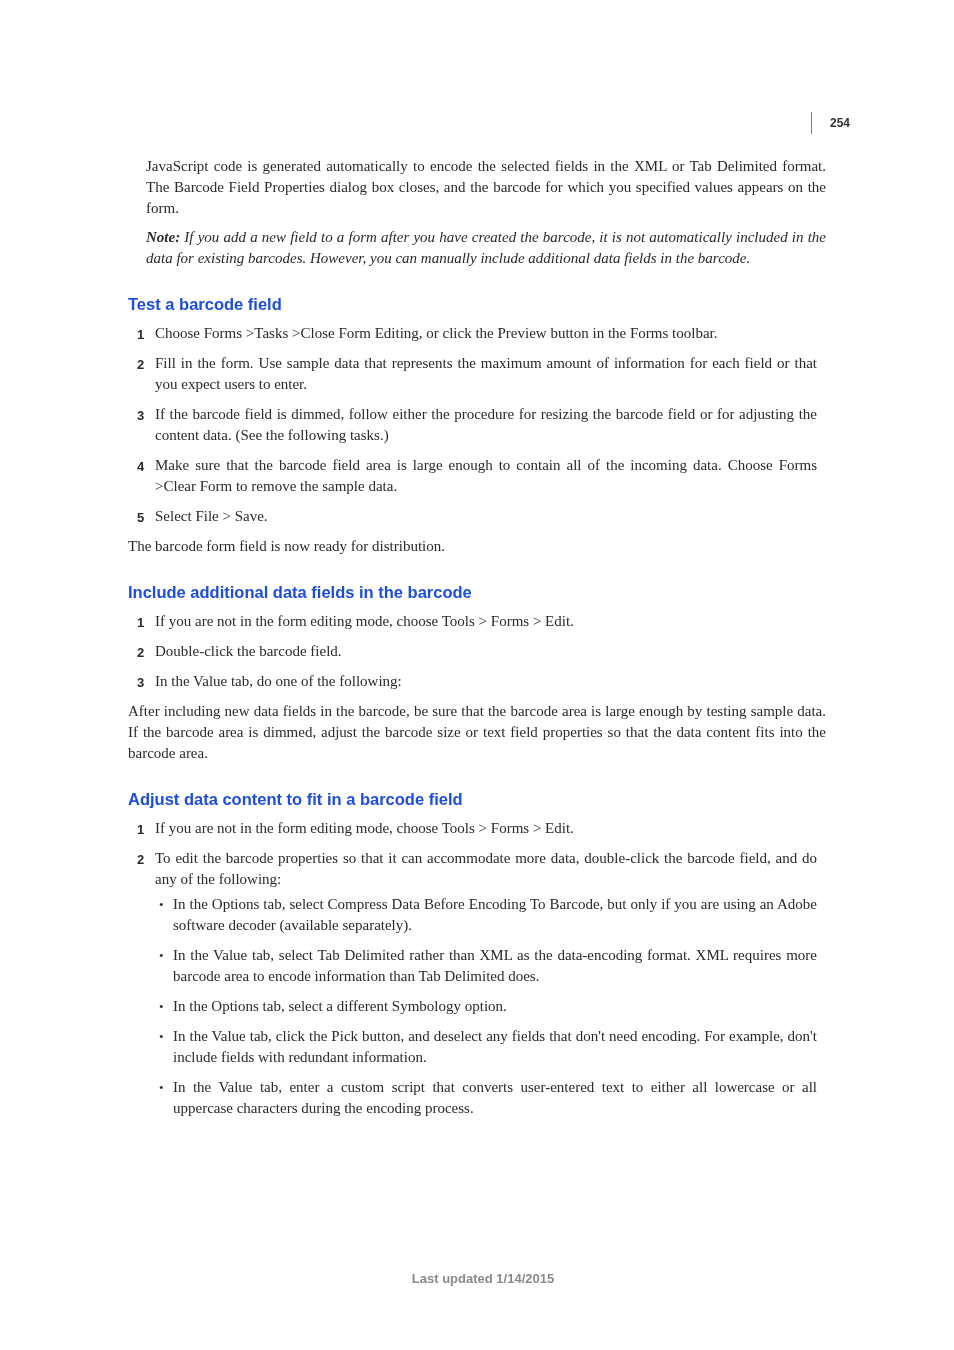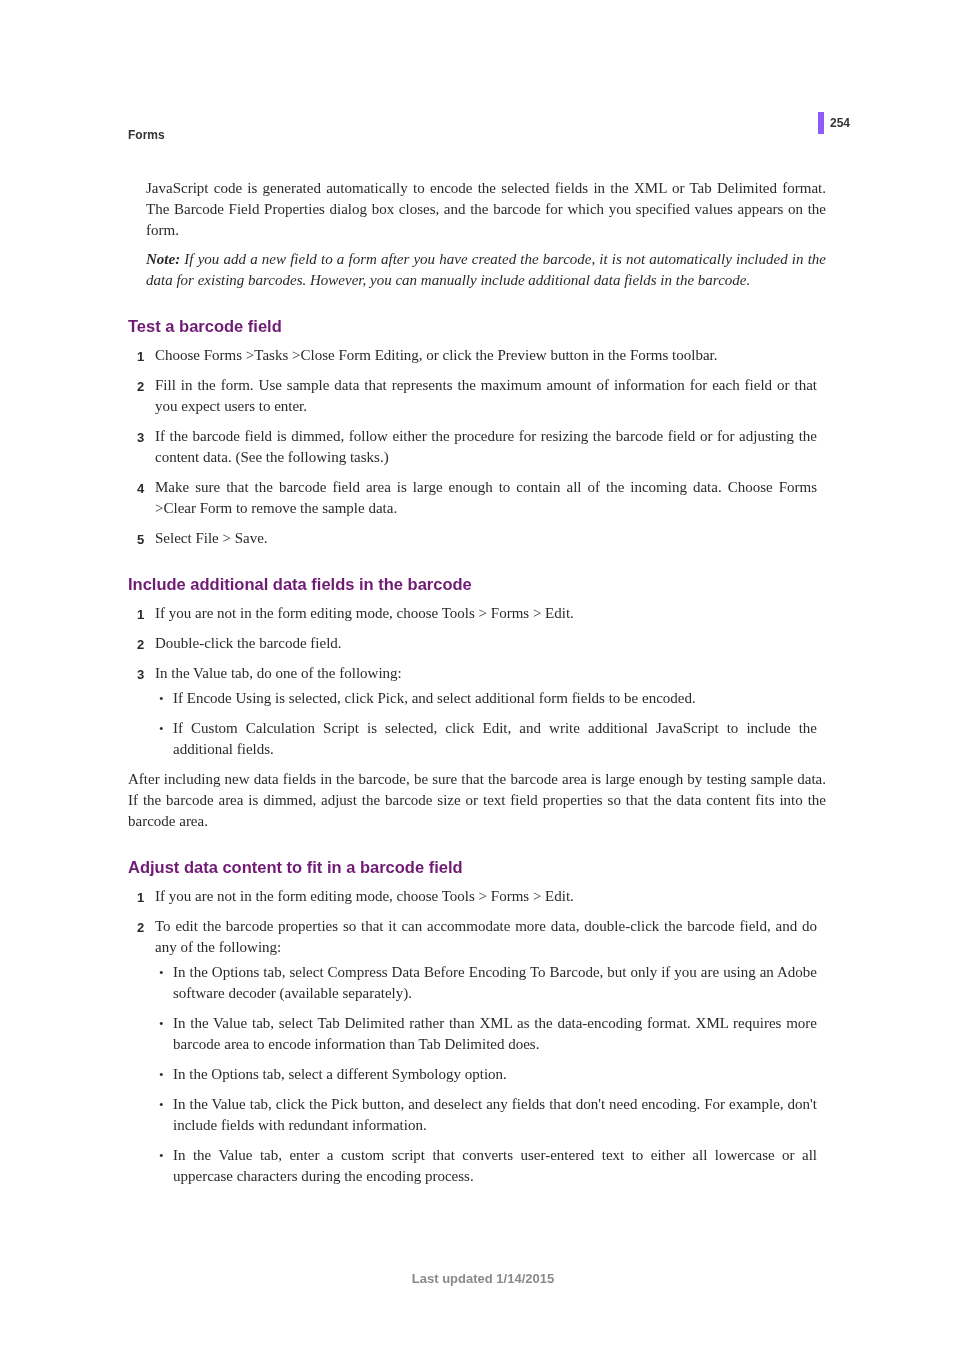--- a/index.html
+++ b/index.html
@@ -20,33 +20,34 @@
     padding: 128px 128px 0 128px;
   }
   .page-number {
     position: absolute;
     top: 112px;
     right: 104px;
     font-family: "Myriad Pro", "Segoe UI", Arial, sans-serif;
     font-weight: 700;
     font-size: 12px;
     color: #333;
-    padding-left: 6px;
-    border-left: 6px solid #8b5cf6;
+    padding-left: 18px;
+    border-left: 1px solid #8b5cf6;
     line-height: 22px;
   }
   .section-header {
     font-family: "Myriad Pro", "Segoe UI", Arial, sans-serif;
     font-weight: 700;
     font-size: 12px;
     color: #333;
     margin-bottom: 36px;
   }
   .body-block {
     margin-left: 18px;
+    margin-top: 28px;
   }
   .para {
     font-size: 15px;
     line-height: 21px;
     margin: 0 0 8px 0;
     text-align: justify;
   }
   .note {
     font-style: italic;
     font-size: 15px;
@@ -55,21 +56,21 @@
     text-align: justify;
   }
   .note-label {
     font-weight: 700;
     font-style: italic;
   }
   h2.heading {
     font-family: "Myriad Pro", "Segoe UI", Arial, sans-serif;
     font-weight: 700;
     font-size: 16.5px;
-    color: #701a75;
+    color: #1d4ed8;
     margin: 26px 0 6px 0;
   }
   ol.numbered {
     list-style: none;
     padding: 0;
     margin: 9px;
     counter-reset: num;
   }
   ol.numbered > li {
     counter-increment: num;
@@ -129,48 +130,44 @@
     color: #8a8a8a;
   }
 </style>
 </head>
 <body>
 
 <div class="page">
 
   <div class="page-number">254</div>
 
-  <div class="section-header">Forms</div>
 
   <div class="body-block">
     <p class="para">JavaScript code is generated automatically to encode the selected fields in the XML or Tab Delimited format. The Barcode Field Properties dialog box closes, and the barcode for which you specified values appears on the form.</p>
     <p class="note">
       <span class="note-label">Note:</span><span> If you add a new field to a form after you have created the barcode, it is not automatically included in the data for existing barcodes. However, you can manually include additional data fields in the barcode.</span>
     </p>
   </div>
 
   <h2 class="heading">Test a barcode field</h2>
   <ol class="numbered">
     <li>Choose Forms &gt;Tasks &gt;Close Form Editing, or click the Preview button in the Forms toolbar.</li>
     <li>Fill in the form. Use sample data that represents the maximum amount of information for each field or that you expect users to enter.</li>
     <li>If the barcode field is dimmed, follow either the procedure for resizing the barcode field or for adjusting the content data. (See the following tasks.)</li>
     <li>Make sure that the barcode field area is large enough to contain all of the incoming data. Choose Forms &gt;Clear Form to remove the sample data.</li>
     <li>Select File &gt; Save.</li>
   </ol>
+  <p class="after-list">The barcode form field is now ready for distribution.</p>
 
   <h2 class="heading">Include additional data fields in the barcode</h2>
   <ol class="numbered">
     <li>If you are not in the form editing mode, choose Tools &gt; Forms &gt; Edit.</li>
     <li>Double-click the barcode field.</li>
     <li>
       <span>In the Value tab, do one of the following:</span>
-      <ul class="bullets">
-        <li>If Encode Using is selected, click Pick, and select additional form fields to be encoded.</li>
-        <li>If Custom Calculation Script is selected, click Edit, and write additional JavaScript to include the additional fields.</li>
-      </ul>
     </li>
   </ol>
   <p class="after-list">After including new data fields in the barcode, be sure that the barcode area is large enough by testing sample data. If the barcode area is dimmed, adjust the barcode size or text field properties so that the data content fits into the barcode area.</p>
 
   <h2 class="heading">Adjust data content to fit in a barcode field</h2>
   <ol class="numbered">
     <li>If you are not in the form editing mode, choose Tools &gt; Forms &gt; Edit.</li>
     <li>
       <span>To edit the barcode properties so that it can accommodate more data, double-click the barcode field, and do any of the following:</span>
       <ul class="bullets">

